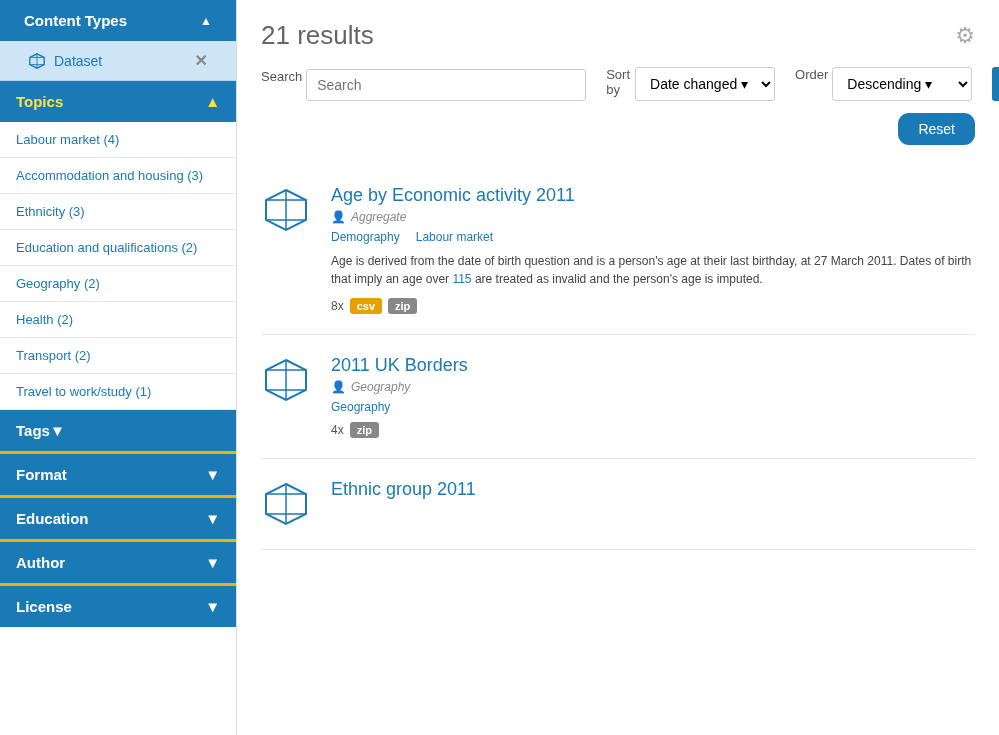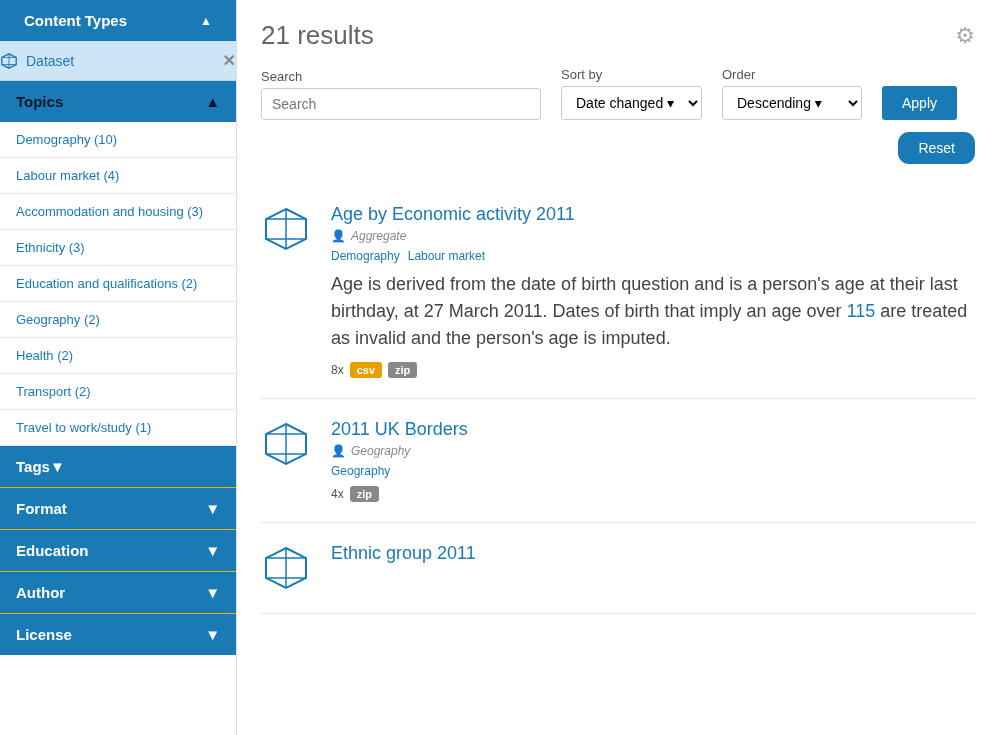--- a/index.html
+++ b/index.html
@@ -28,21 +28,21 @@
       font-weight: bold;
     }
 
     .sidebar-section-header .chevron {
       font-size: 12px;
       color: #fff;
     }
 
     .dataset-row {
       background: #cde5f5;
-      padding: 10px 0;
+      padding: 10px 28px;
       display: flex;
       align-items: center;
       justify-content: space-between;
       border-bottom: 1px solid #b0d4eb;
     }
 
     .dataset-row .dataset-label {
       display: flex;
       align-items: center;
       gap: 8px;
@@ -52,21 +52,21 @@
 
     .dataset-row .close-btn {
       color: #888;
       cursor: pointer;
       font-size: 16px;
       font-weight: bold;
     }
 
     .topics-header {
       background: #1a7ab5;
-      color: #0f172a;
+      color: #fde047;
       padding: 12px 16px;
       display: flex;
       align-items: center;
       justify-content: space-between;
       cursor: pointer;
       font-size: 15px;
       font-weight: bold;
     }
 
     .topic-item {
@@ -91,21 +91,21 @@
     .collapsible-section {
       background: #1a7ab5;
       color: #fff;
       padding: 12px 16px;
       display: flex;
       align-items: center;
       justify-content: space-between;
       cursor: pointer;
       font-size: 15px;
       font-weight: bold;
-      border-top: 1px solid #eab308;
+      border-top: 3px solid #eab308;
     }
 
     
     .main {
       flex: 1;
       padding: 20px 24px;
       overflow-y: auto;
     }
 
     .results-header {
@@ -130,21 +130,21 @@
     
     .search-bar-row {
       display: flex;
       align-items: flex-end;
       gap: 20px;
       margin-bottom: 12px;
     }
 
     .search-group {
       display: flex;
-      flex-direction: column;
+      flex-direction: row;
       gap: 4px;
     }
 
     .search-group label {
       font-size: 13px;
       color: #555;
     }
 
     .search-input {
       border: 1px solid #ccc;
@@ -217,33 +217,33 @@
       color: #888;
       font-size: 12px;
       margin-bottom: 6px;
       display: flex;
       align-items: center;
       gap: 5px;
     }
 
     .result-tags {
       display: flex;
-      gap: 8px;
+      gap: 16px;
       margin-bottom: 8px;
       flex-wrap: wrap;
     }
 
     .result-tag {
       color: #1a7ab5;
       font-size: 12px;
       cursor: pointer;
     }
 
     .result-desc {
-      font-size: 18px;
+      font-size: 12px;
       color: #444;
       line-height: 1.5;
       margin-bottom: 10px;
     }
 
     .result-desc .highlight {
       color: #1a7ab5;
     }
 
     .result-formats {
@@ -298,21 +298,20 @@
       <span>Dataset</span>
     </div>
     <span class="close-btn">✕</span>
   </div>
 
   <div class="topics-header">
     <span>Topics</span>
     <span class="chevron">▲</span>
   </div>
 
-  <div class="topic-item"><span>Demography (10)</span></div>
   <div class="topic-item"><span>Labour market (4)</span></div>
   <div class="topic-item"><span>Accommodation and housing (3)</span></div>
   <div class="topic-item"><span>Ethnicity (3)</span></div>
   <div class="topic-item"><span>Education and qualifications (2)</span></div>
   <div class="topic-item"><span>Geography (2)</span></div>
   <div class="topic-item"><span>Health (2)</span></div>
   <div class="topic-item"><span>Transport (2)</span></div>
   <div class="topic-item"><span>Travel to work/study (1)</span></div>
 
   <div class="tags-section">

